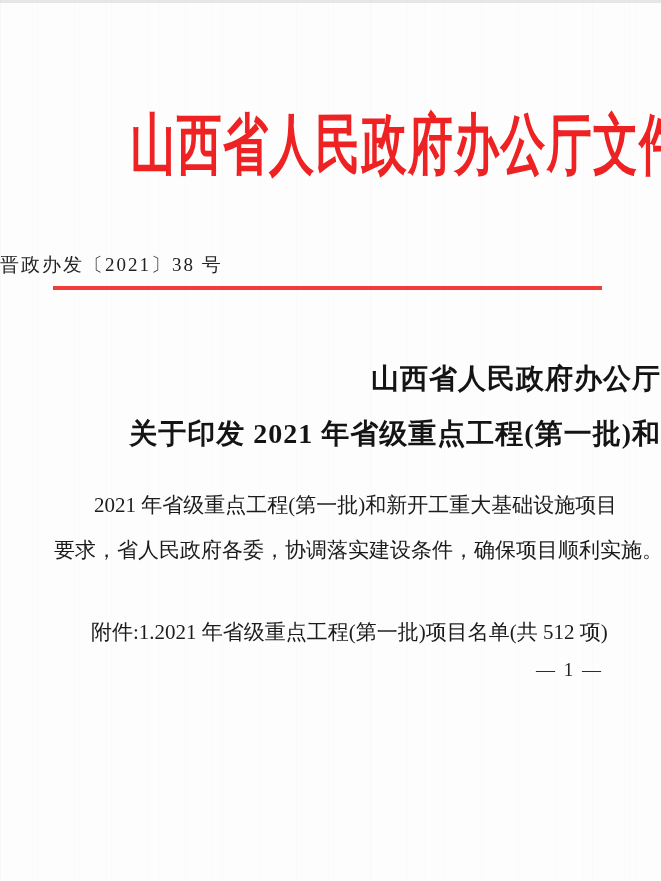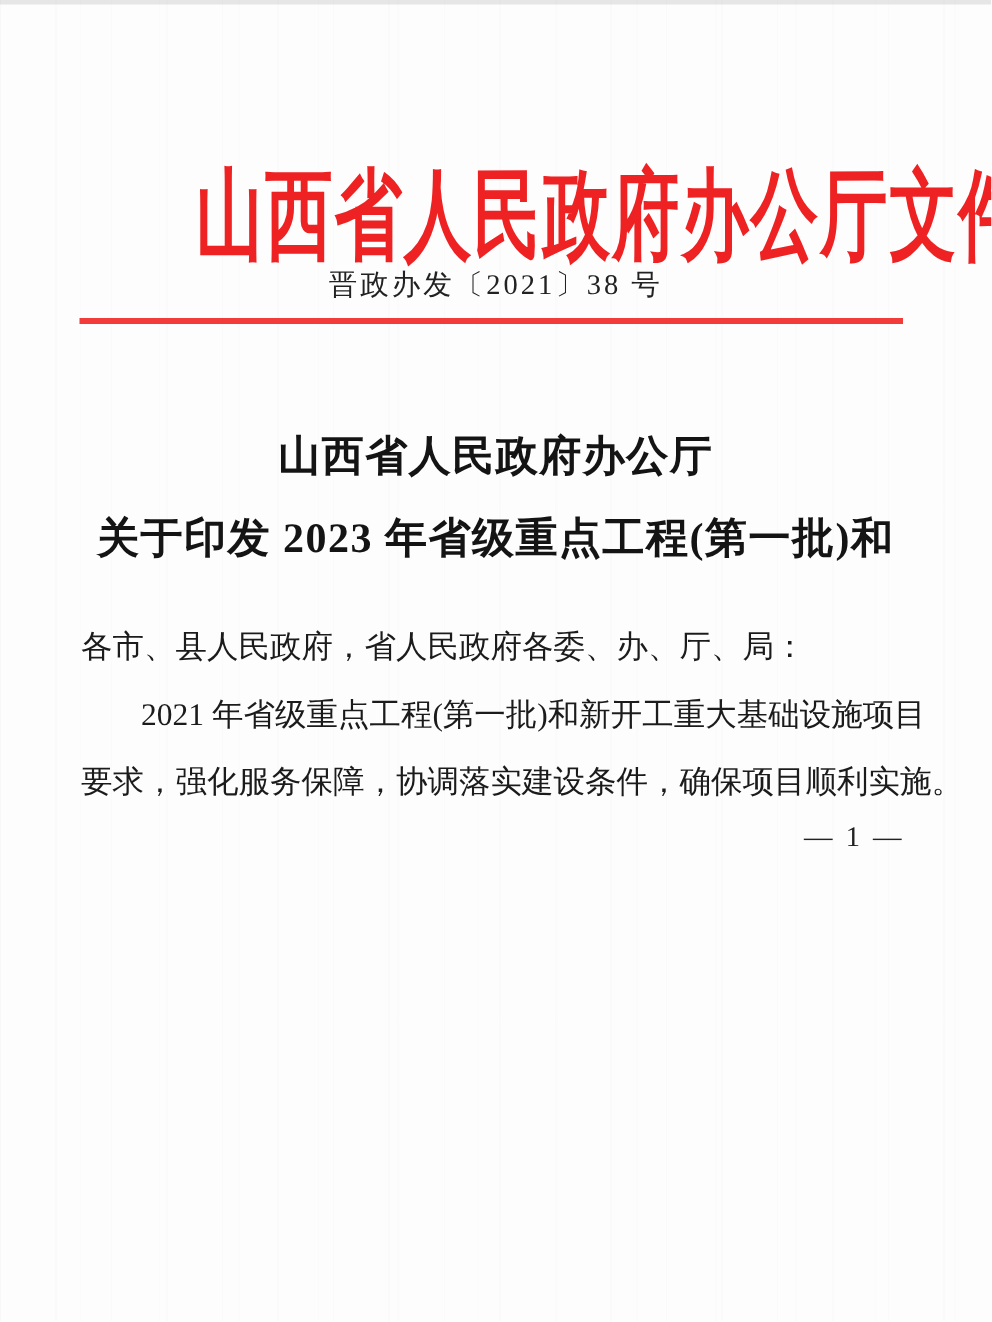--- a/index.html
+++ b/index.html
@@ -32,35 +32,36 @@
     white-space: nowrap;
     font-size: 66px;
     line-height: 66px;
     font-weight: bold;
     color: var(--red, #ee2222);
     transform: scaleX(0.68);
     transform-origin: center;
     letter-spacing: 2px;
   }
   .docnum {
-    text-align: center;
+    margin-top: 74px;
+    text-align: left;
     font-size: 19px;
     line-height: 26px;
     letter-spacing: 2px;
     color: #222;
   }
   .divider {
     margin: 8px 0 0 53px;
     width: 549px;
     height: 4px;
     background: var(--red-line, #f23b3b);
   }
   .title-block {
     margin-top: 61px;
-    text-align: center;
+    text-align: right;
     font-weight: bold;
     font-size: 28px;
     line-height: 55px;
     letter-spacing: 1px;
     color: #141414;
   }
   .title-line { white-space: nowrap; }
   .body-block {
     margin: 22px 0 0 54px;
     width: 553px;
@@ -95,25 +96,25 @@
   <div class="banner">
     <span class="banner-text">山西省人民政府办公厅文件</span>
   </div>
 
   <div class="docnum">晋政办发〔2021〕38 号</div>
 
   <div class="divider"></div>
 
   <div class="title-block">
     <div class="title-line">山西省人民政府办公厅</div>
-    <div class="title-line">关于印发 2023 年省级重点工程(第一批)和</div>
+    <div class="title-line">关于印发 2021 年省级重点工程(第一批)和</div>
   </div>
 
   <div class="body-block">
-    <div class="body-line">各市、县人民政府，省人民政府各委、办、厅、局：</div>
     <div class="body-line indent">2021 年省级重点工程(第一批)和新开工重大基础设施项目</div>
-    <div class="body-line">要求，强化服务保障，协调落实建设条件，确保项目顺利实施。</div>
+    <div class="body-line">要求，省人民政府各委，协调落实建设条件，确保项目顺利实施。</div>
   </div>
 
+  <div class="attachment">附件:1.2021 年省级重点工程(第一批)项目名单(共 512 项)</div>
 
   <div class="pagenum">— 1 —</div>
 
 </div>
 
 </body></html>

